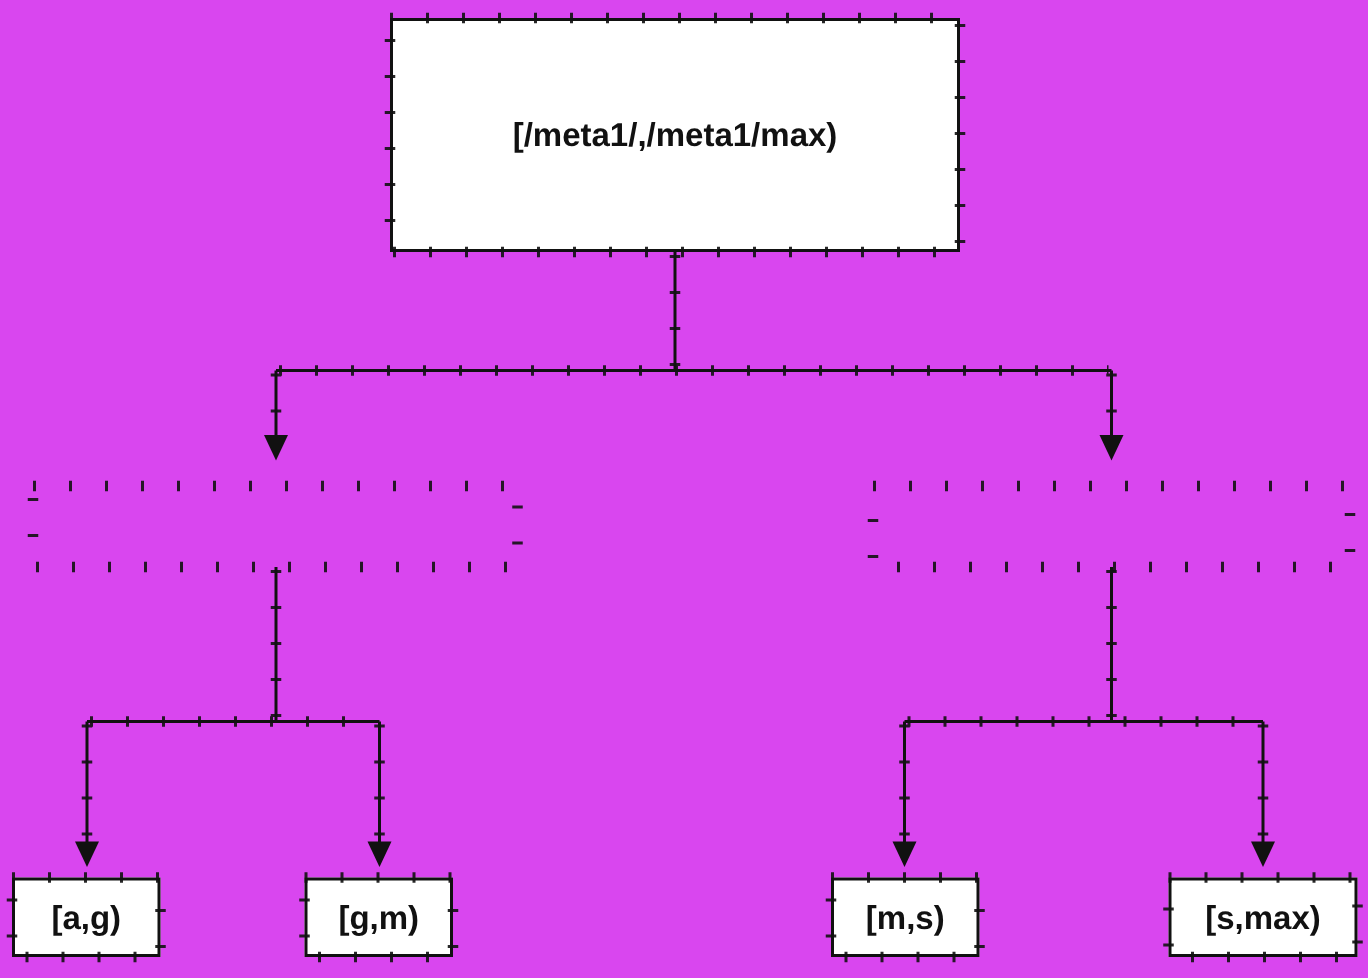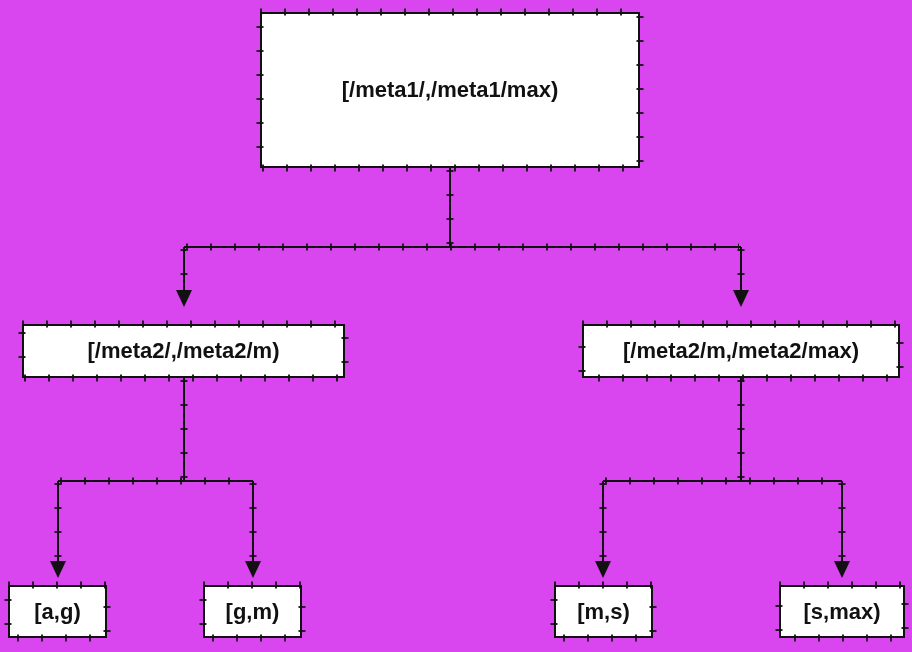--- a/index.html
+++ b/index.html
@@ -44,23 +44,21 @@
   .wire-tick { stroke: #111111; stroke-width: 7; fill: none; stroke-dasharray: 2 22; opacity: 0.9; }
   .arrowhead { fill: #111111; stroke: none; }
 </style>
 </head>
 <body>
 
 <div class="canvas">
 
   <div class="node node-root">[/meta1/,/meta1/max)</div>
 
-  <div class="node node-mid-left">[/meta2/,/meta2/m)</div>
 
-  <div class="node node-mid-right">[/meta2/m,/meta2/max)</div>
 
   <div class="node node-leaf-2">[g,m)</div>
 
   <div class="node node-leaf-1">[a,g)</div>
 
   <div class="node node-leaf-4">[s,max)</div>
 
   <div class="node node-leaf-3">[m,s)</div>
 
   <svg class="wires" viewBox="0 0 912 652" xmlns="http://www.w3.org/2000/svg">

